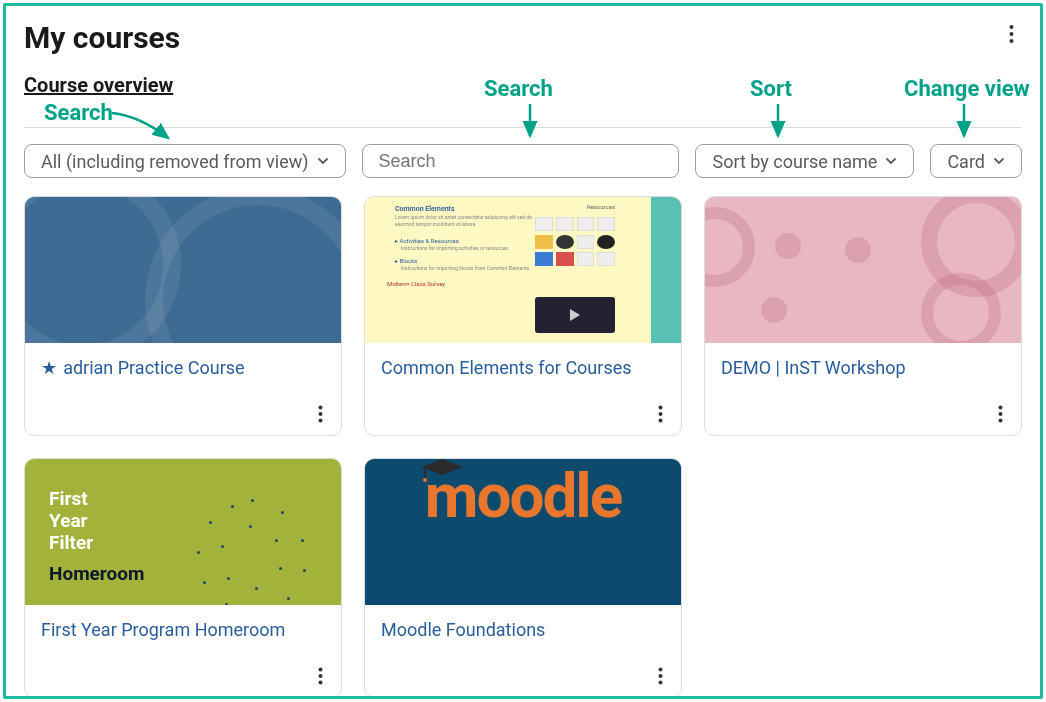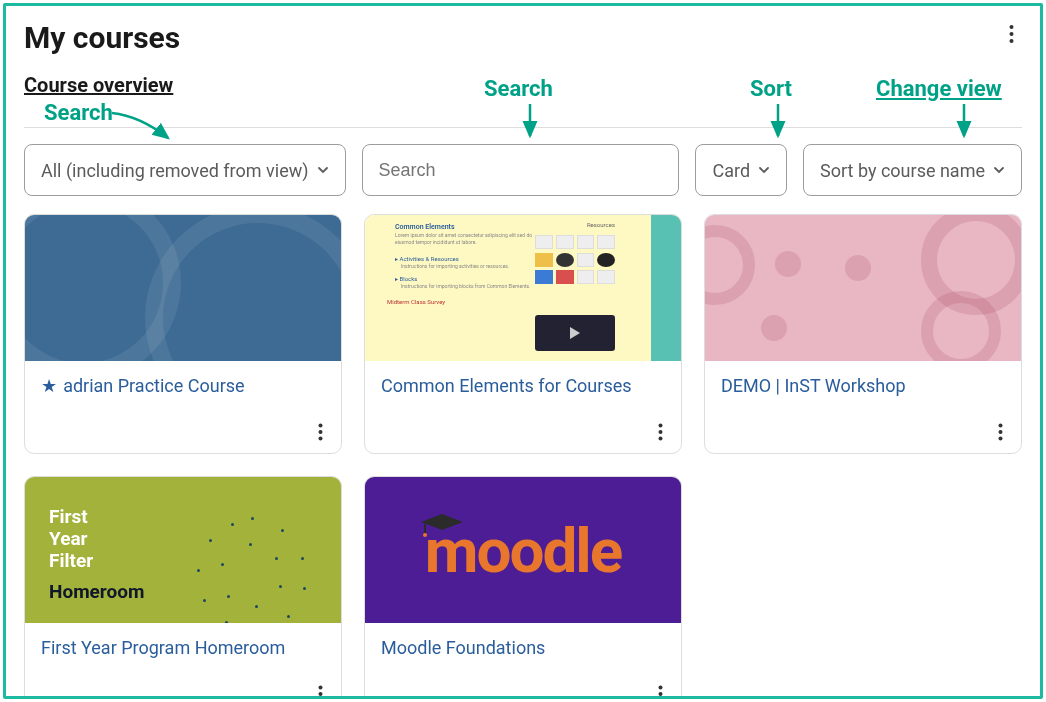--- a/index.html
+++ b/index.html
@@ -54,21 +54,21 @@
     }
     .controls-row {
       display: flex;
       gap: 16px;
       margin-top: 16px;
       align-items: center;
     }
     .pill {
       border: 1px solid #9c9c9c;
       border-radius: 8px;
-      height: 52px;
+      height: 34px;
       display: flex;
       align-items: center;
       padding: 0 16px;
       color: #5b5b5b;
       font-size: 18px;
       cursor: pointer;
       gap: 8px;
       white-space: nowrap;
     }
     .pill.search-pill {
@@ -175,21 +175,21 @@
       line-height:1.3;
     }
     .thumb-1 .mini-block{background:#eee;border:1px solid #ddd;}
     .thumb-2 { background:#e9b7c4; position:relative;}
     .thumb-2 .ring{position:absolute;border:12px solid rgba(160,60,90,0.18);border-radius:50%;width:80px;height:80px;}
     .thumb-2 .dot{position:absolute;background:rgba(160,60,90,0.18);border-radius:50%;width:26px;height:26px;}
     .thumb-3 { background:#a3b23a; position:relative; color:#fff; font-weight:700;}
     .thumb-3 .t{position:absolute;left:24px;}
     .thumb-3 .burst{position:absolute;right:30px;top:40px;width:120px;height:120px;}
     .thumb-3 .burst span{position:absolute;width:3px;height:3px;background:#1c4660;border-radius:50%;}
-    .thumb-4 { background:#4c1d95; display:flex; align-items:center; justify-content:center;}
+    .thumb-4 { background:#0c4a6e; display:flex; justify-content:center;}
     .thumb-4 .moodle{font-size:62px;font-weight:700;color:#e8762c;letter-spacing:-2px;position:relative;}
     .thumb-4 .cap{position:absolute;left:-6px;top:-2px;width:46px;height:26px;}
   </style>
 </head>
 <body>
 
 <div class="panel">
 
   <div class="header-row">
     <div class="page-title">My courses</div>
@@ -233,21 +233,21 @@
     <svg width="20" height="42">
         <defs>
           <marker id="ah3" markerWidth="8" markerHeight="8" refX="6" refY="3" orient="auto">
             <path d="M0,0 L7,3 L0,6 Z" fill="#00a287"></path>
           </marker>
         </defs>
         <path d="M10,2 L10,34" stroke="#00a287" stroke-width="2.5" fill="none" marker-end="url(#ah3)"></path>
       </svg>
   </div>
 
-  <div class="annot" style="left:870px;top:70px;text-decoration:underline;">Change view</div>
+  <div class="annot" style="left:898px;top:70px;">Change view</div>
   <div class="annot-arrow" style="left:948px;top:96px;">
     <svg width="20" height="42">
         <defs>
           <marker id="ah4" markerWidth="8" markerHeight="8" refX="6" refY="3" orient="auto">
             <path d="M0,0 L7,3 L0,6 Z" fill="#00a287"></path>
           </marker>
         </defs>
         <path d="M10,2 L10,34" stroke="#00a287" stroke-width="2.5" fill="none" marker-end="url(#ah4)"></path>
       </svg>
   </div>
@@ -260,29 +260,29 @@
       <span class="chev">
           <svg viewBox="0 0 12 12">
             <path d="M2 4 L6 8 L10 4" stroke="#5b5b5b" stroke-width="1.8" fill="none" stroke-linecap="round"></path>
           </svg>
         </span>
     </div>
     <div class="pill search-pill">
       <input type="text" placeholder="Search" style="">
     </div>
     <div class="pill">
-      <span>Card</span>
+      <span>Sort by course name</span>
       <span class="chev">
           <svg viewBox="0 0 12 12">
             <path d="M2 4 L6 8 L10 4" stroke="#5b5b5b" stroke-width="1.8" fill="none" stroke-linecap="round"></path>
           </svg>
         </span>
     </div>
     <div class="pill">
-      <span>Sort by course name</span>
+      <span>Card</span>
       <span class="chev">
           <svg viewBox="0 0 12 12">
             <path d="M2 4 L6 8 L10 4" stroke="#5b5b5b" stroke-width="1.8" fill="none" stroke-linecap="round"></path>
           </svg>
         </span>
     </div>
   </div>
 
   <div class="grid">
 

